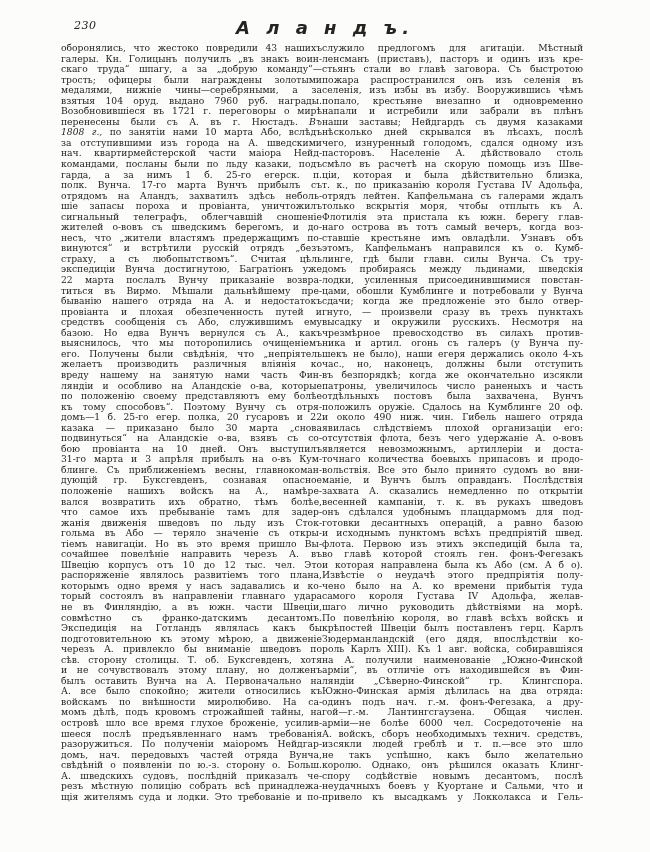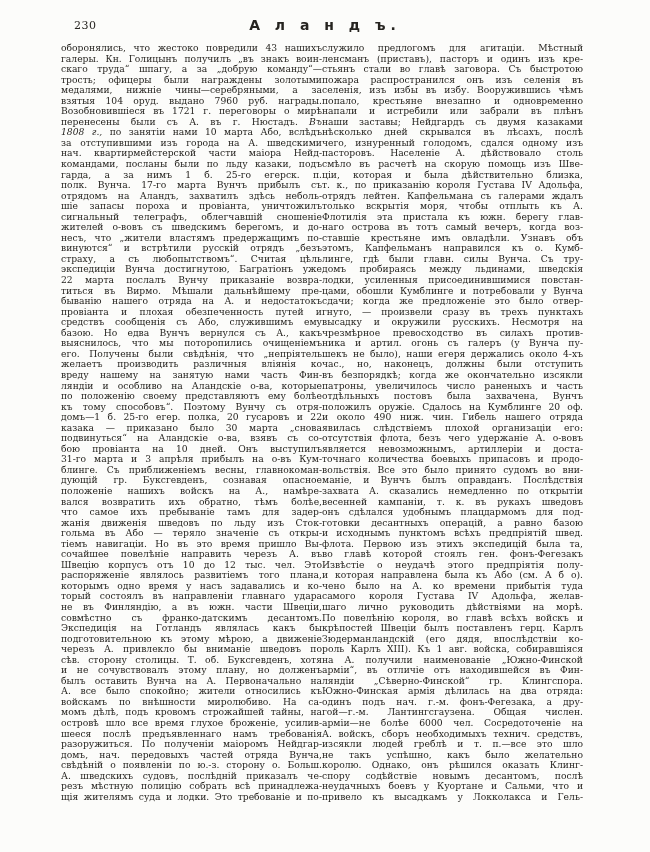--- a/index.html
+++ b/index.html
@@ -18,33 +18,34 @@
     color: var(--ink);
     font-family: "DejaVu Serif", "Liberation Serif", serif;
     overflow: hidden;
   }
   .header {
     position: absolute;
     top: 15px;
     left: 0;
     right: 0;
     height: 22px;
+    font-style: italic;
   }
   .page-number {
     position: absolute;
     left: 74px;
     top: 4px;
     font-size: 11px;
     letter-spacing: 0.5px;
   }
   .page-title {
     text-align: center;
     font-family: "DejaVu Sans", "Liberation Sans", sans-serif;
     font-weight: bold;
-    font-size: 14px;
+    font-size: 18px;
     letter-spacing: 5px;
     padding-top: 2px;
   }
   .columns {
     position: absolute;
     top: 43px;
     left: 61px;
     display: flex;
   }
   .col {
@@ -189,22 +190,22 @@
         <div class="line">точнаго количества боевыхъ припасовъ и продо-</div>
         <div class="line">вольствія. Все это было принято судомъ во вни-</div>
         <div class="line">маніе, и Вунчъ былъ оправданъ. Послѣдствія</div>
         <div class="line">захвата А. сказались немедленно по открытіи</div>
         <div class="line">весенней кампаніи, т. к. въ рукахъ шведовъ</div>
         <div class="line">онъ сдѣлался удобнымъ плацдармомъ для под-</div>
         <div class="line">готовки десантныхъ операцій, а равно базою</div>
         <div class="line">и исходнымъ пунктомъ всѣхъ предпріятій швед.</div>
         <div class="line">флота. Первою изъ этихъ экспедицій была та,</div>
         <div class="line">во главѣ которой стоялъ ген. фонъ-Фегезакъ</div>
+        <div class="line">и которая направлена была къ Або (см. А б о).</div>
         <div class="line">Извѣстіе о неудачѣ этого предпріятія полу-</div>
-        <div class="line">и которая направлена была къ Або (см. А б о).</div>
         <div class="line">чено было на А. ко времени прибытія туда</div>
         <div class="line">самого короля Густава IV Адольфа, желав-</div>
         <div class="line">шаго лично руководить дѣйствіями на морѣ.</div>
         <div class="line">По повелѣнію короля, во главѣ всѣхъ войскъ и</div>
         <div class="line">крѣпостей Швеціи былъ поставленъ герц. Карлъ</div>
         <div class="line">Зюдерманландскій (его дядя, впослѣдствіи ко-</div>
         <div class="line">роль Карлъ XIII). Къ 1 авг. войска, собиравшіяся</div>
         <div class="line">на А. получили наименованіе „Южно-Финской</div>
         <div class="line">арміи“, въ отличіе отъ находившейся въ Фин-</div>
         <div class="line">ляндіи „Сѣверно-Финской“ гр. Клингспора.</div>

